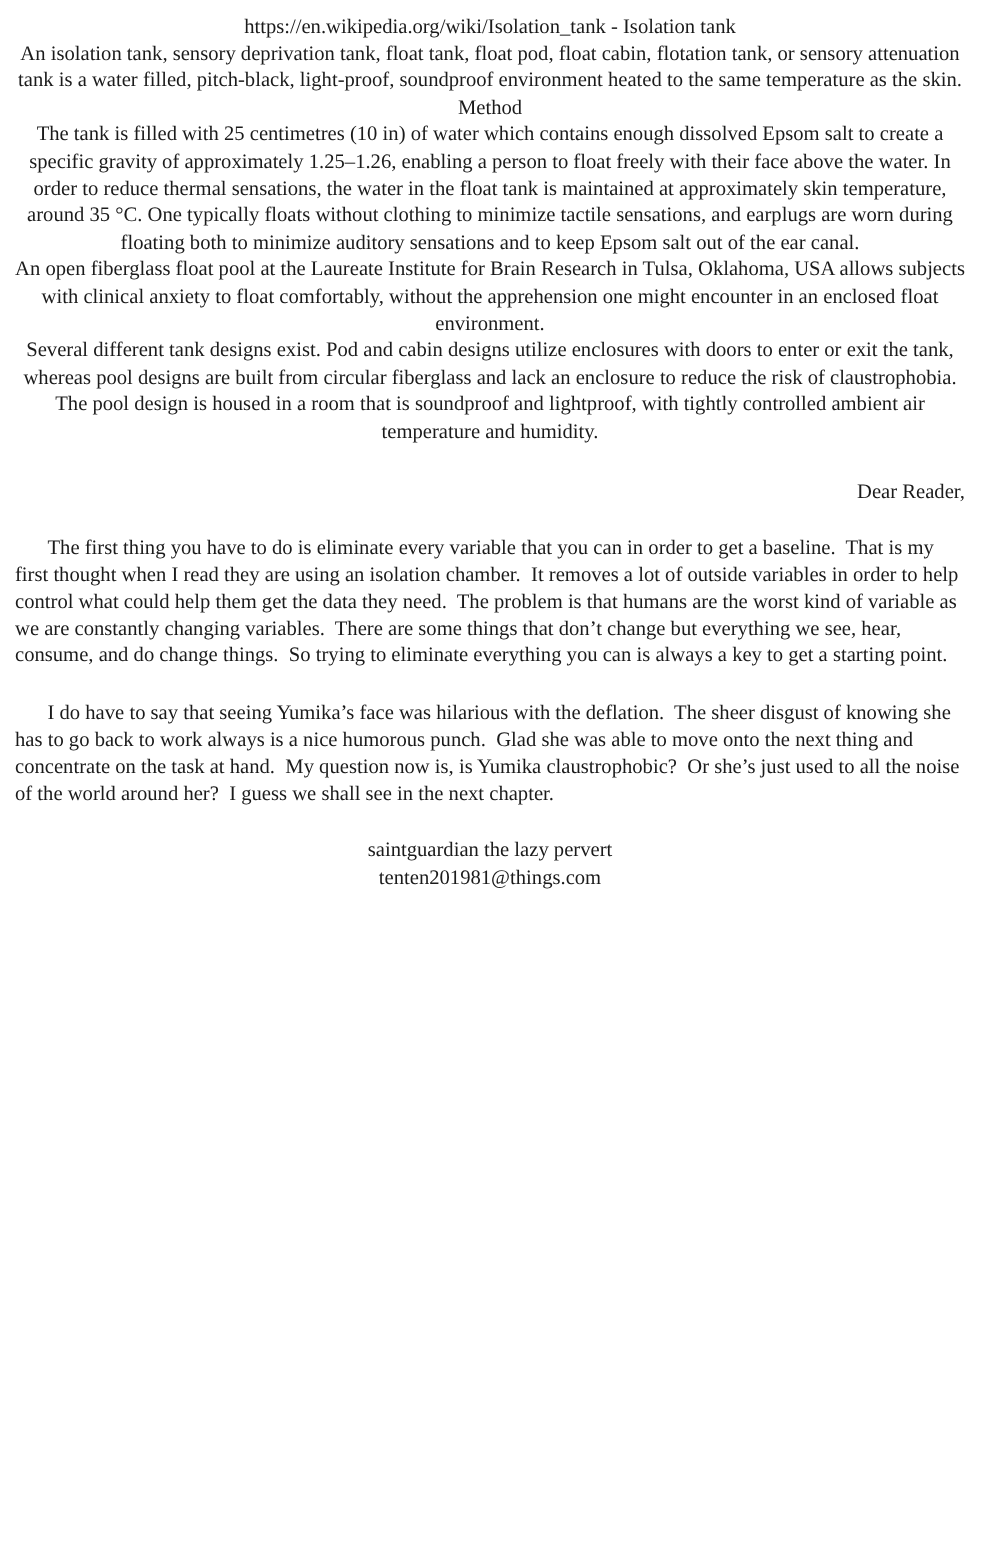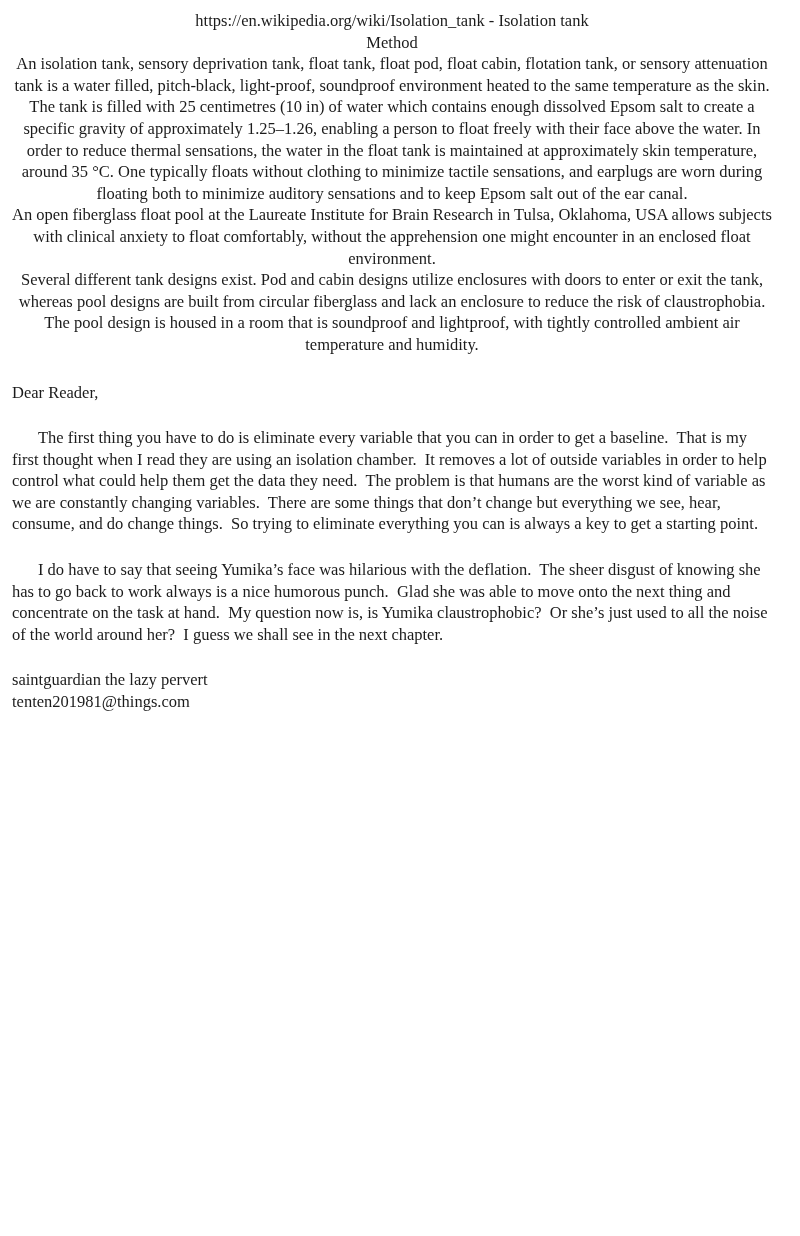--- a/index.html
+++ b/index.html
@@ -35,40 +35,42 @@
   
   .letter {
     text-align: left;
   }
   .letter p {
     margin: 24px 0 0 0;
     white-space: pre-wrap;
   }
   .letter p.salutation {
     margin-top: 26px;
+    text-align: right;
   }
   .letter p.body-para {
     text-indent: 26px;
   }
   .sig-block {
     margin-top: 24px;
   }
   .sig-block div {
     margin: 0;
+    text-align: center;
   }
 </style>
 </head>
 <body>
 
 <div class="doc">
 
   <div class="excerpt">
     <div>https://en.wikipedia.org/wiki/Isolation_tank - Isolation tank</div>
+    <div>An isolation tank, sensory deprivation tank, float tank, float pod, float cabin, flotation tank, or sensory attenuation tank is a water filled, pitch-black, light-proof, soundproof environment heated to the same temperature as the skin.</div>
     <div>Method</div>
-    <div>An isolation tank, sensory deprivation tank, float tank, float pod, float cabin, flotation tank, or sensory attenuation tank is a water filled, pitch-black, light-proof, soundproof environment heated to the same temperature as the skin.</div>
     <div>The tank is filled with 25 centimetres (10 in) of water which contains enough dissolved Epsom salt to create a specific gravity of approximately 1.25–1.26, enabling a person to float freely with their face above the water. In order to reduce thermal sensations, the water in the float tank is maintained at approximately skin temperature, around 35 °C. One typically floats without clothing to minimize tactile sensations, and earplugs are worn during floating both to minimize auditory sensations and to keep Epsom salt out of the ear canal.</div>
     <div>An open fiberglass float pool at the Laureate Institute for Brain Research in Tulsa, Oklahoma, USA allows subjects with clinical anxiety to float comfortably, without the apprehension one might encounter in an enclosed float environment.</div>
     <div>Several different tank designs exist. Pod and cabin designs utilize enclosures with doors to enter or exit the tank, whereas pool designs are built from circular fiberglass and lack an enclosure to reduce the risk of claustrophobia. The pool design is housed in a room that is soundproof and lightproof, with tightly controlled ambient air temperature and humidity.</div>
   </div>
 
   <div class="letter">
     <p class="salutation">Dear Reader,</p>
     <p class="body-para">The first thing you have to do is eliminate every variable that you can in order to get a baseline.  That is my first thought when I read they are using an isolation chamber.  It removes a lot of outside variables in order to help control what could help them get the data they need.  The problem is that humans are the worst kind of variable as we are constantly changing variables.  There are some things that don’t change but everything we see, hear, consume, and do change things.  So trying to eliminate everything you can is always a key to get a starting point.</p>
     <p class="body-para">I do have to say that seeing Yumika’s face was hilarious with the deflation.  The sheer disgust of knowing she has to go back to work always is a nice humorous punch.  Glad she was able to move onto the next thing and concentrate on the task at hand.  My question now is, is Yumika claustrophobic?  Or she’s just used to all the noise of the world around her?  I guess we shall see in the next chapter.</p>
     <div class="sig-block">

